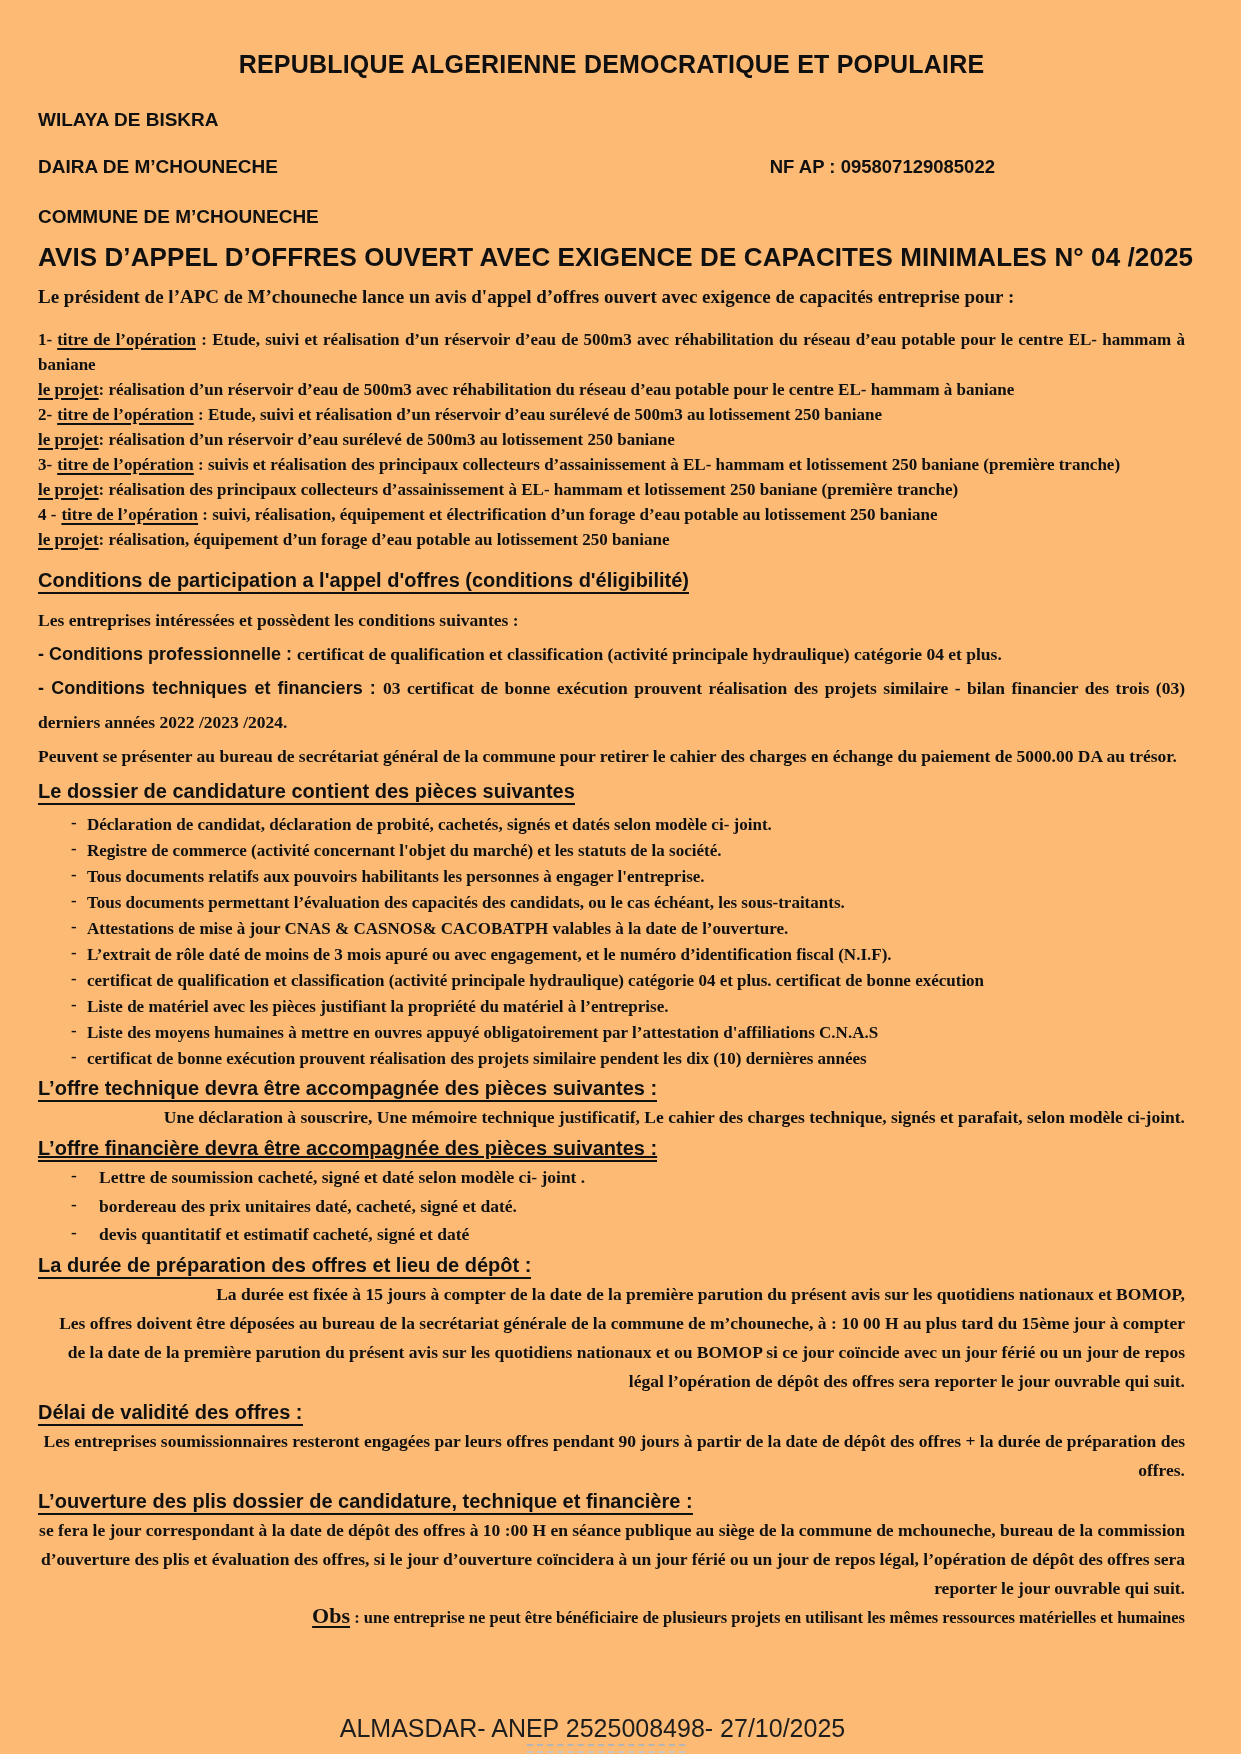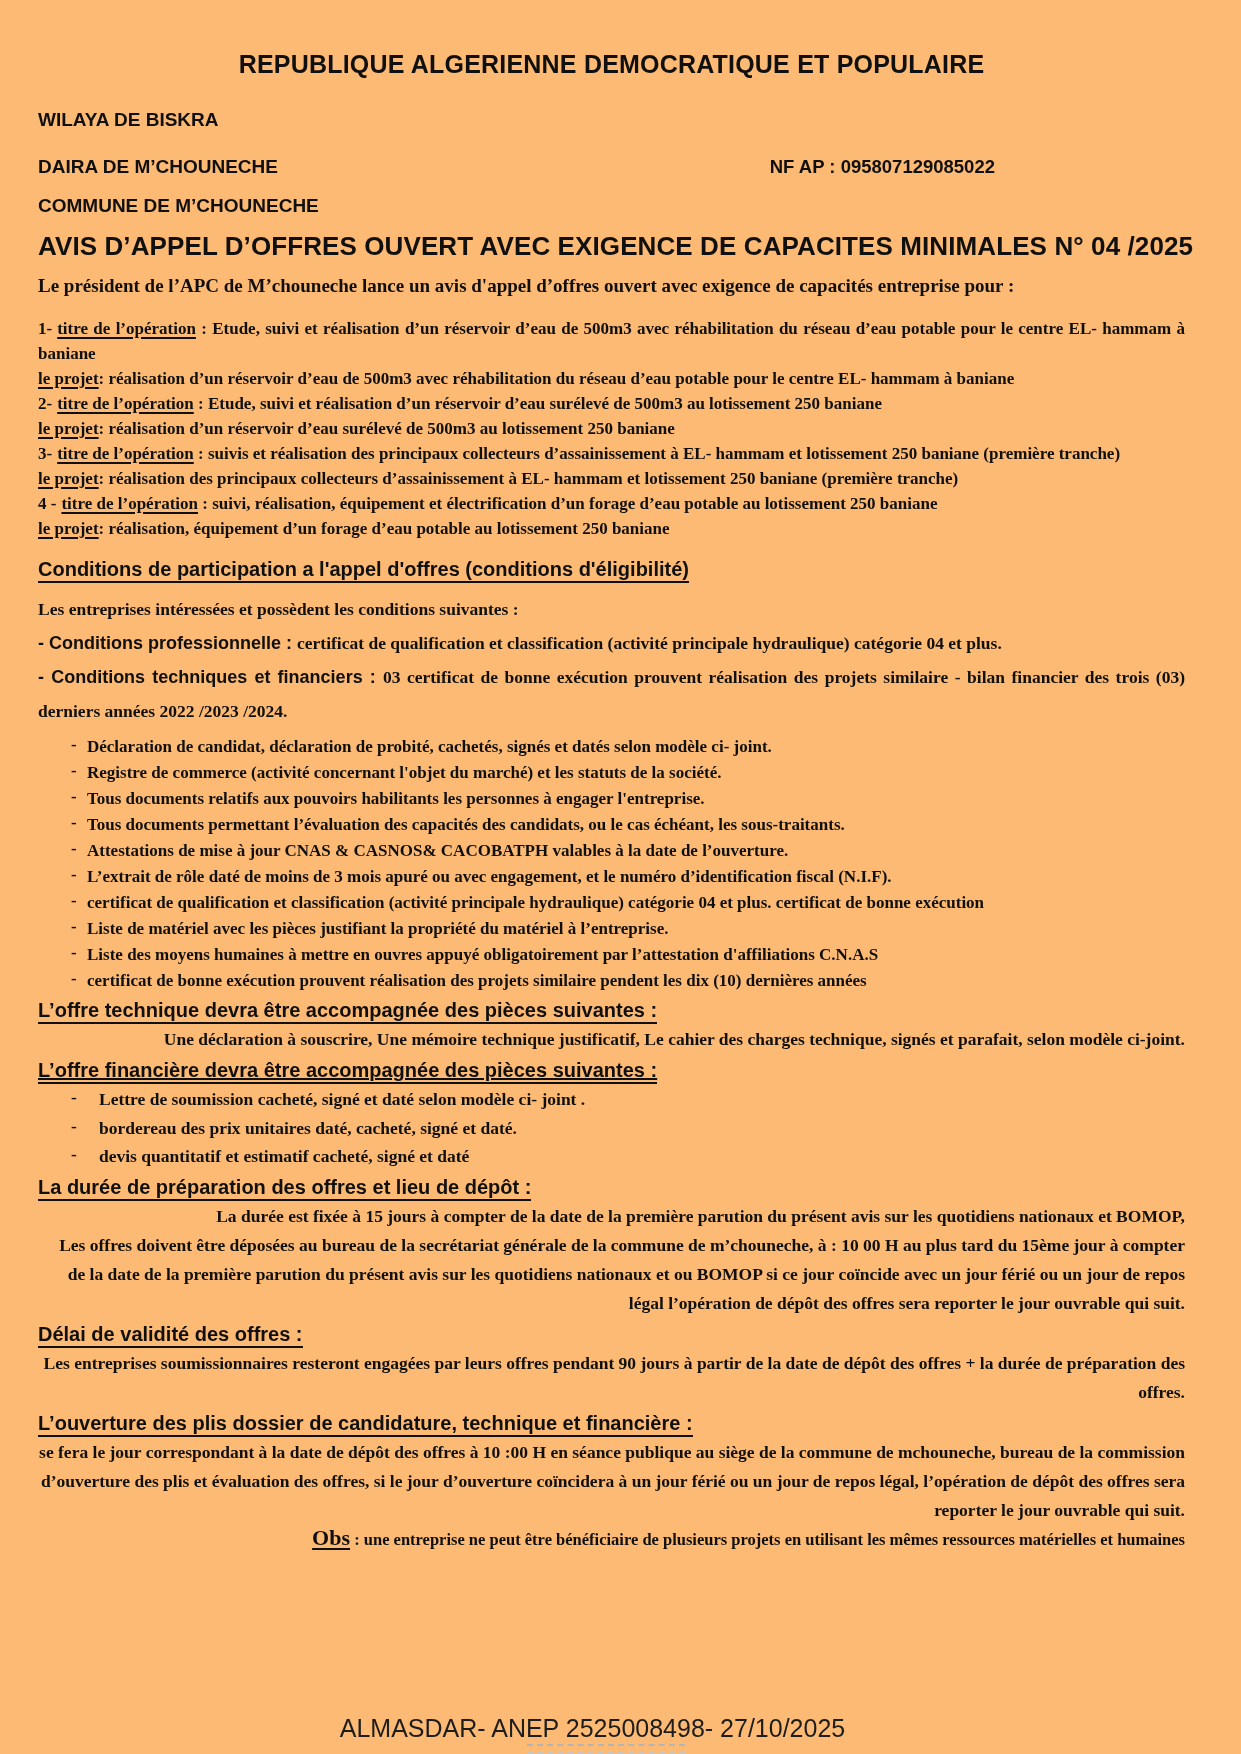--- a/index.html
+++ b/index.html
@@ -10,21 +10,21 @@
     padding:50px 56px 0 38px;
   }
 
   .republic { font-family:"Liberation Sans", sans-serif; font-weight:bold;
     font-size:25px; text-align:center; letter-spacing:.2px; }
 
   .hdr { font-family:"Liberation Sans", sans-serif; font-weight:bold; font-size:19px; }
   .wilaya { margin-top:30px; }
   .daira-row { margin-top:25px; display:flex; justify-content:space-between; align-items:flex-end; }
   .nfap { font-family:"Liberation Sans", sans-serif; font-weight:bold; font-size:18.5px; margin-right:190px; }
-  .commune { margin-top:17px; }
+  .commune { margin-top:28px; }
 
   .title { font-family:"Liberation Sans", sans-serif; font-weight:bold;
     font-size:26px; margin-top:14px; white-space:nowrap; letter-spacing:.1px; }
 
   .intro { font-weight:bold; font-size:19px; margin-top:13px; }
 
   .ops { margin-top:4px; font-size:17px; font-weight:bold; line-height:25px; text-align:justify; }
   .op-num:not(:empty) { margin-right:5px; }
   .op-label { text-decoration:underline; text-decoration-thickness:1.5px; text-underline-offset:3px; }
 
@@ -107,22 +107,24 @@
       <span class="op-num"></span><span class="op-label">le projet</span><span class="op-rest">: réalisation, équipement d’un forage d’eau potable au lotissement 250 baniane</span>
     </div>
   </div>
 
   <h2 class="sec sec-conditions"><span>Conditions de participation a l'appel d'offres (conditions d'éligibilité)</span></h2>
 
   <div class="cond">
     <p>Les entreprises intéressées et possèdent les conditions suivantes :</p>
     <p><span class="lead">- Conditions professionnelle : </span><span>certificat de qualification et classification (activité principale hydraulique) catégorie 04 et plus.</span></p>
     <p><span class="lead">- Conditions techniques et financiers : </span><span>03 certificat de bonne exécution prouvent réalisation des projets similaire - bilan financier des trois (03) derniers années 2022 /2023 /2024.</span></p>
-  </div>
-
+    <p>Peuvent se présenter au bureau de secrétariat général de la commune pour retirer le cahier des charges en échange du paiement de 5000.00 DA au trésor.</p>
+  </div>
+
+  <h2 class="sec sec-dossier"><span>Le dossier de candidature contient des pièces suivantes</span></h2>
 
   <div class="dossier">
     <div class="d-item">
         <span class="d-dash">-</span>
         <span class="d-text">Déclaration de candidat, déclaration de probité, cachetés, signés et datés selon modèle ci- joint.</span>
       </div>
     <div class="d-item">
         <span class="d-dash">-</span>
         <span class="d-text">Registre de commerce (activité concernant l'objet du marché) et les statuts de la société.</span>
       </div>

